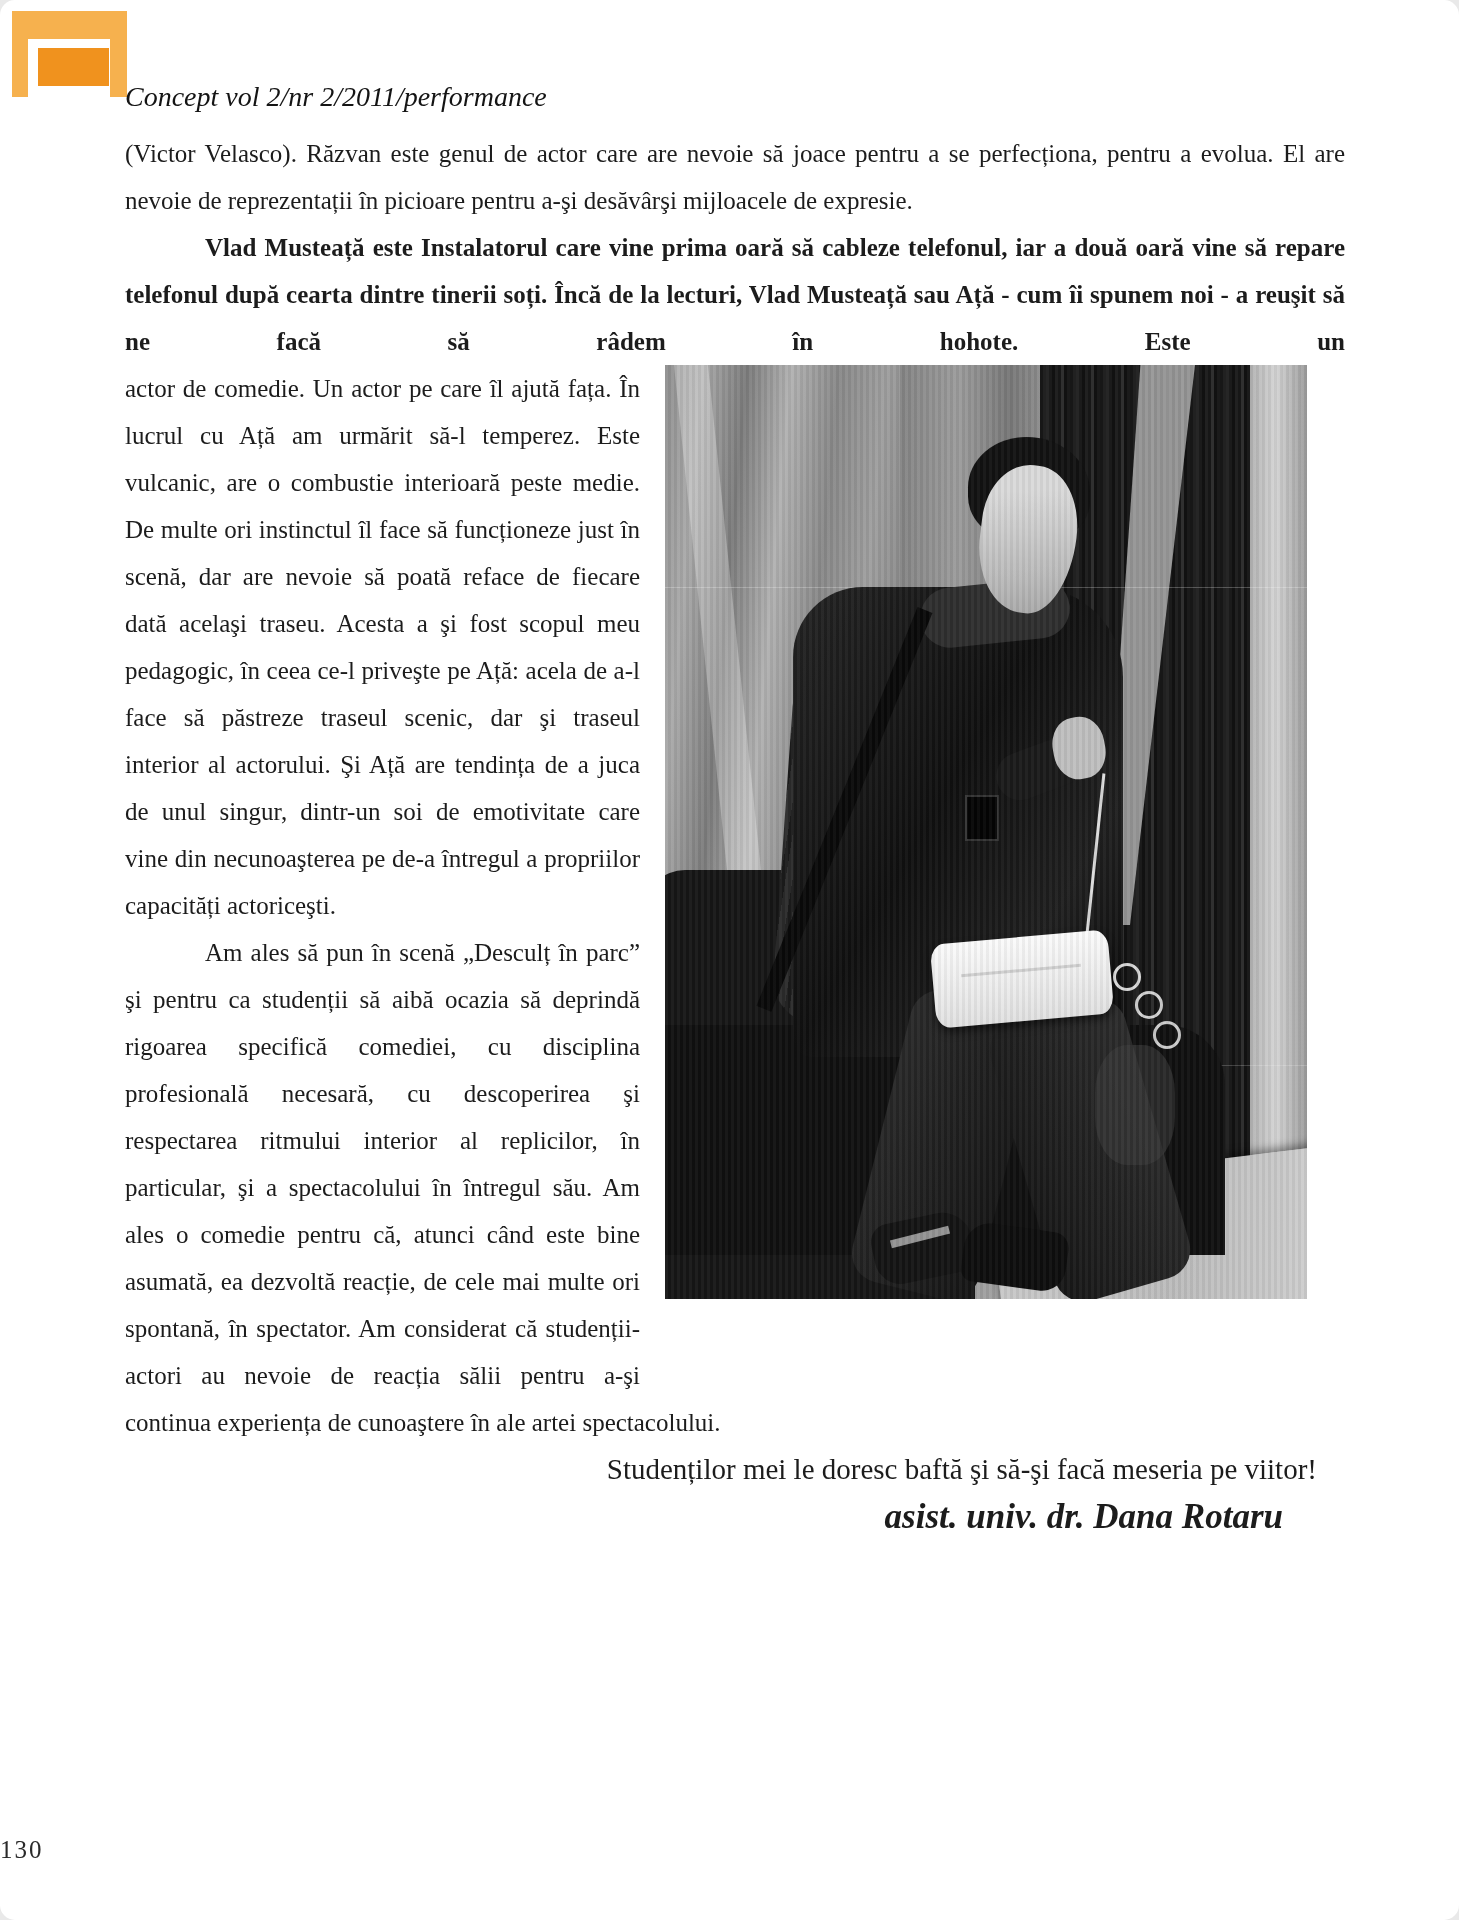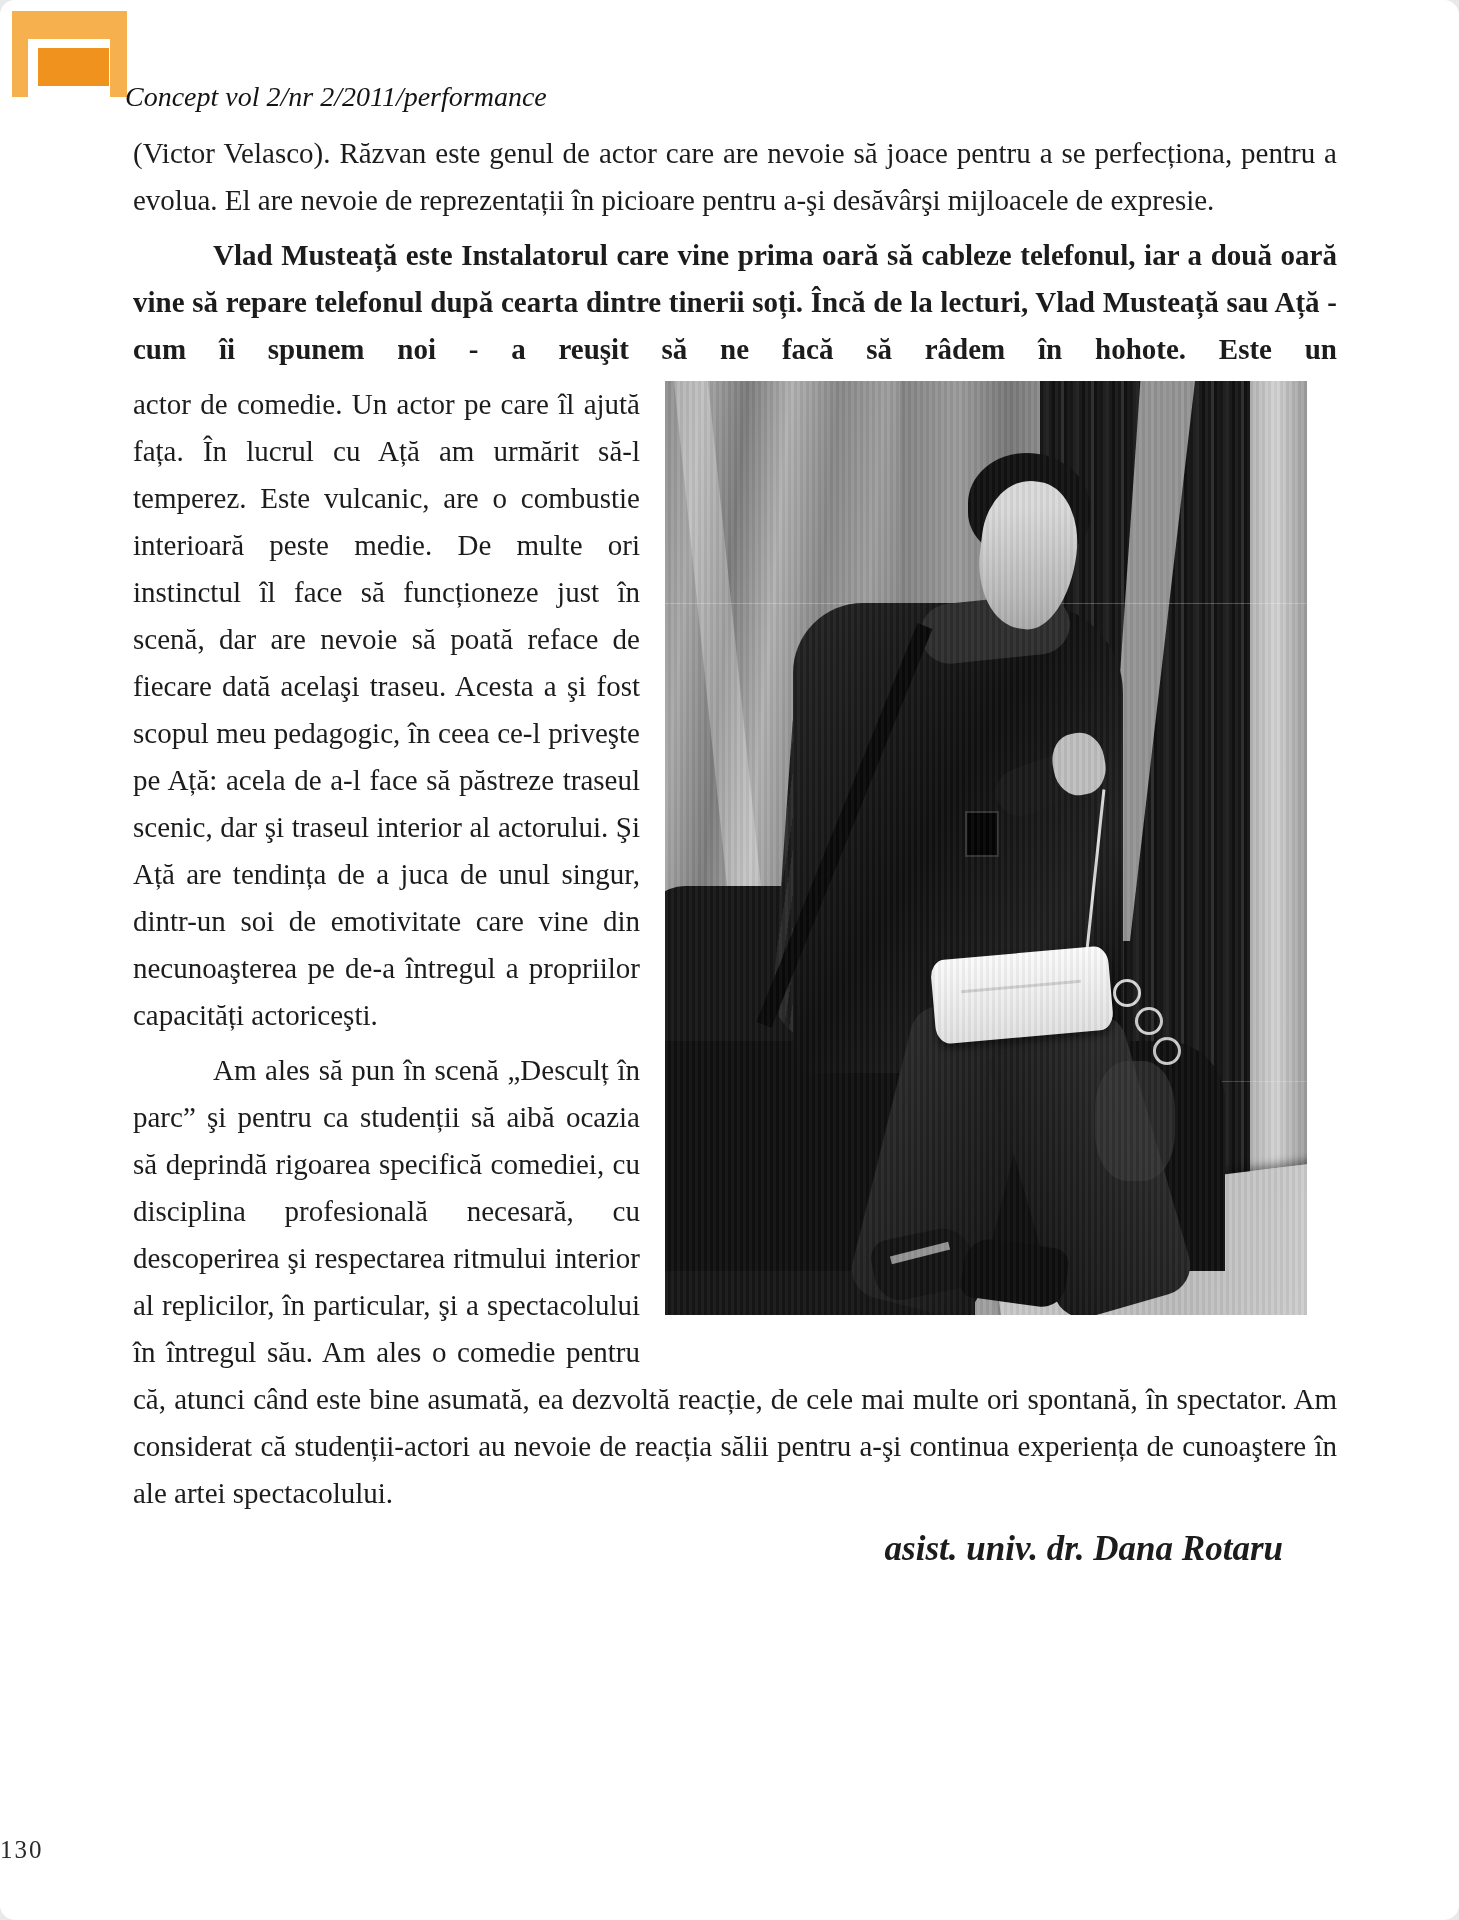--- a/index.html
+++ b/index.html
@@ -16,21 +16,21 @@
   .logo-cut { position:absolute; left:16px; top:28px; width:82px; height:58px; background:#ffffff; }
   .logo-inner { position:absolute; left:26px; top:37px; width:71px; height:38px; background:#f0921e; }
 
   
   .content { position:absolute; left:125px; top:0; width:1220px; }
   .running-header {
     padding-top:81px; font-size:28px; line-height:32px; font-style:italic;
     margin-bottom:17px; color:#141414;
   }
   p.body {
-    margin:8px; font-size:29px; line-height:47px; text-align:justify;
+    margin:0; font-size:25px; line-height:47px; text-align:justify;
     hyphens:none; -webkit-hyphens:none;
   }
   p.indent { text-indent:80px; }
   p.force-just { text-align-last:justify;font-weight:bold; }
   p.closing { margin:0; font-size:29px; line-height:47px; text-align:right; padding-right:28px; clear:right; }
   p.signature {
     margin:0; font-size:35px; line-height:47px; text-align:right; padding-right:62px;
     font-weight:bold; font-style:italic;
   }
   .page-number {
@@ -171,18 +171,19 @@
       <div class="ph ph-shoe1"></div>
       <div class="ph ph-shoe2"></div>
       <div class="ph ph-lace"></div>
       <div class="ph ph-grain"></div>
     </figure>
 
     <p class="body">actor de comedie. Un actor pe care îl ajută fața. În lucrul cu Ață am urmărit să-l temperez. Este vulcanic, are o combustie interioară peste medie. De multe ori instinctul îl face să funcționeze just în scenă, dar are nevoie să poată reface de fiecare dată acelaşi traseu. Acesta a şi fost scopul meu pedagogic, în ceea ce-l priveşte pe Ață: acela de a-l face să păstreze traseul scenic, dar şi traseul interior al actorului. Şi Ață are tendința de a juca de unul singur, dintr-un soi de emotivitate care vine din necunoaşterea pe de-a întregul a propriilor capacități actoriceşti.</p>
 
     <p class="body indent">Am ales să pun în scenă „Desculț în parc” şi pentru ca studenții să aibă ocazia să deprindă rigoarea specifică comediei, cu disciplina profesională necesară, cu descoperirea şi respectarea ritmului interior al replicilor, în particular, şi a spectacolului în întregul său. Am ales o comedie pentru că, atunci când este bine asumată, ea dezvoltă reacție, de cele mai multe ori spontană, în spectator. Am considerat că studenții-actori au nevoie de reacția sălii pentru a-şi continua experiența de cunoaştere în ale artei spectacolului.</p>
 
+    <p class="closing">Studenților mei le doresc baftă şi să-şi facă meseria pe viitor!</p>
 
     <p class="signature">asist. univ. dr. Dana Rotaru</p>
   </div>
 
   <div class="page-number">130</div>
 </div>
 
 </body></html>

